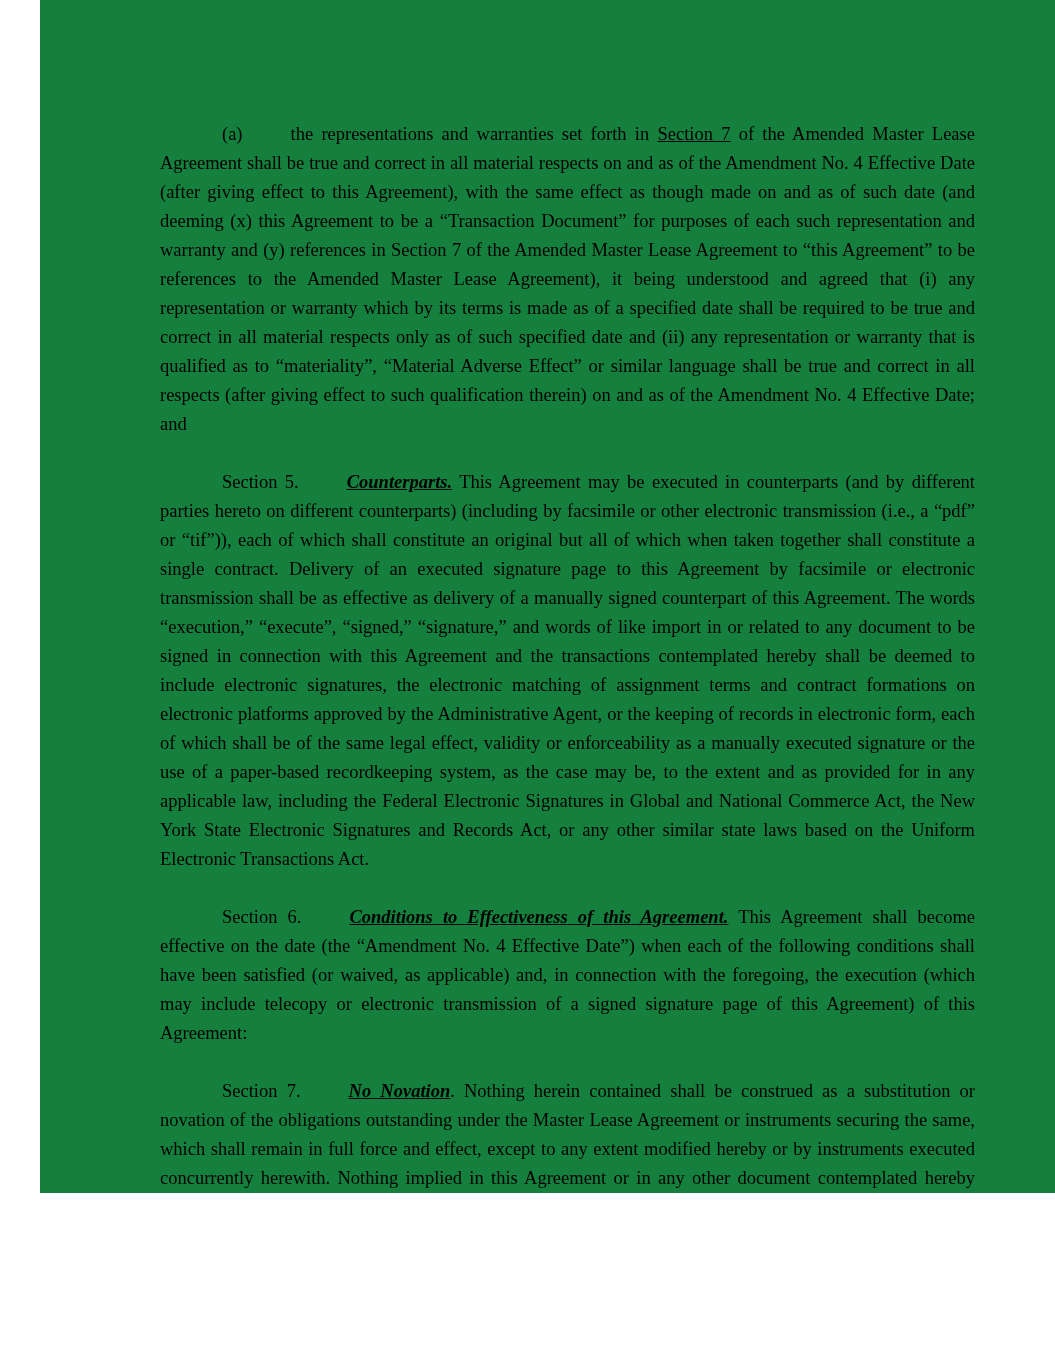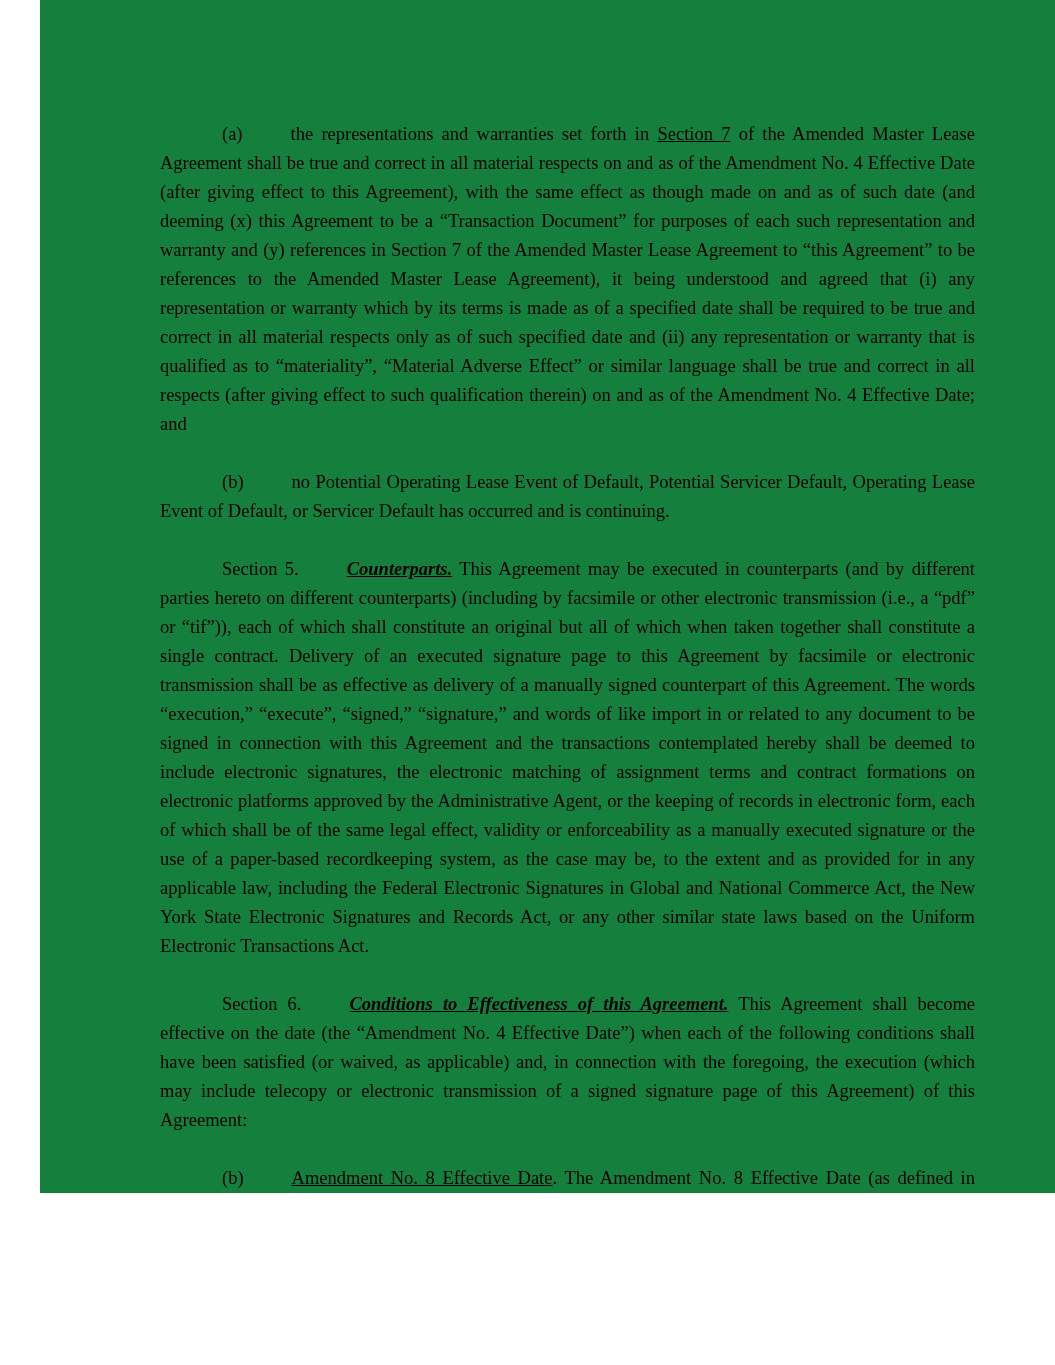--- a/index.html
+++ b/index.html
@@ -75,36 +75,30 @@
 </head>
 <body>
 
 <div class="page">
   <div class="content">
 
     <p class="body">
       <span class="indent"></span><span>(a)</span><span class="tabgap"></span><span>the representations and warranties set forth in </span><span class="u">Section 7</span><span> of the Amended Master Lease Agreement shall be true and correct in all material respects on and as of the Amendment No. 4 Effective Date (after giving effect to this Agreement), with the same effect as though made on and as of such date (and deeming (x) this Agreement to be a “Transaction Document” for purposes of each such representation and warranty and (y) references in Section 7 of the Amended Master Lease Agreement to “this Agreement” to be references to the Amended Master Lease Agreement), it being understood and agreed that (i) any representation or warranty which by its terms is made as of a specified date shall be required to be true and correct in all material respects only as of such specified date and (ii) any representation or warranty that is qualified as to “materiality”, “Material Adverse Effect” or similar language shall be true and correct in all respects (after giving effect to such qualification therein) on and as of the Amendment No. 4 Effective Date; and</span>
     </p>
 
-    <p class="body spaced">
-      <span class="indent"></span><span>(b)</span><span class="tabgap"></span><span>no Potential Operating Lease Event of Default, Potential Servicer Default, Operating Lease Event of Default, or Servicer Default has occurred and is continuing.</span>
-    </p>
 
     <p class="body spaced">
       <span class="indent"></span><span class="b">Section 5.</span><span class="tabgap"></span><span class="bi-u">Counterparts.</span><span> This Agreement may be executed in counterparts (and by different parties hereto on different counterparts) (including by facsimile or other electronic transmission (i.e., a “pdf” or “tif”)), each of which shall constitute an original but all of which when taken together shall constitute a single contract.  Delivery of an executed signature page to this Agreement by facsimile or electronic transmission shall be as effective as delivery of a manually signed counterpart of this Agreement. The words “execution,” “execute”, “signed,” “signature,” and words of like import in or related to any document to be signed in connection with this Agreement and the transactions contemplated hereby shall be deemed to include electronic signatures, the electronic matching of assignment terms and contract formations on electronic platforms approved by the Administrative Agent, or the keeping of records in electronic form, each of which shall be of the same legal effect, validity or enforceability as a manually executed signature or the use of a paper-based recordkeeping system, as the case may be, to the extent and as provided for in any applicable law, including the Federal Electronic Signatures in Global and National Commerce Act, the New York State Electronic Signatures and Records Act, or any other similar state laws based on the Uniform Electronic Transactions Act.</span>
     </p>
 
     <p class="body spaced">
       <span class="indent"></span><span class="b">Section 6.</span><span class="tabgap"></span><span class="bi-u">Conditions to Effectiveness of this Agreement.</span><span> This Agreement shall become effective on the date (the “</span><span class="b">Amendment No. 4 Effective Date</span><span>”) when each of the following conditions shall have been satisfied (or waived, as applicable) and, in connection with the foregoing, the execution (which may include telecopy or electronic transmission of a signed signature page of this Agreement) of this Agreement:</span>
     </p>
 
 
-    <p class="body spaced">
-      <span class="indent"></span><span>(b)</span><span class="tabgap"></span><span class="u">Amendment No.  8 Effective Date</span><span>. The Amendment No. 8 Effective Date (as defined in Amendment No. 8) shall have occurred.</span>
-    </p>
 
     <p class="body spaced">
       <span class="indent"></span><span class="b">Section 7.</span><span class="tabgap"></span><span class="bi-u">No Novation</span><span>. Nothing herein contained shall be construed as a substitution or novation of the obligations outstanding under the Master Lease Agreement or instruments securing the same, which shall remain in full force and effect, except to any extent modified hereby or by instruments executed concurrently herewith.   Nothing implied in this Agreement or in any other document contemplated hereby shall discharge or release the Lien or priority of any Transaction Document or any other security therefor or otherwise be construed as a release or other discharge of any of the Bird Lease Parties under any Transaction Document from any of its obligations and liabilities as a borrower, guarantor or pledgor under any of the Transaction Documents, except, in each case, to any extent modified hereby.</span>
     </p>
 
   </div>
 
   <div class="footer-num">3</div>
   <div class="footer-doc">US-DOCS\137537508.5</div>
 </div>

